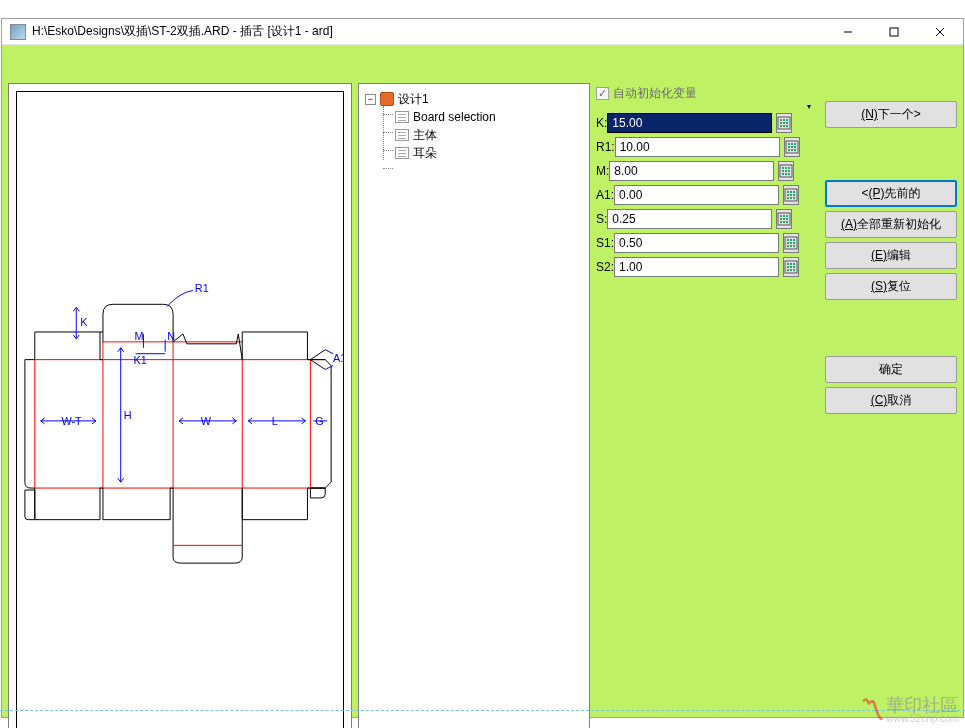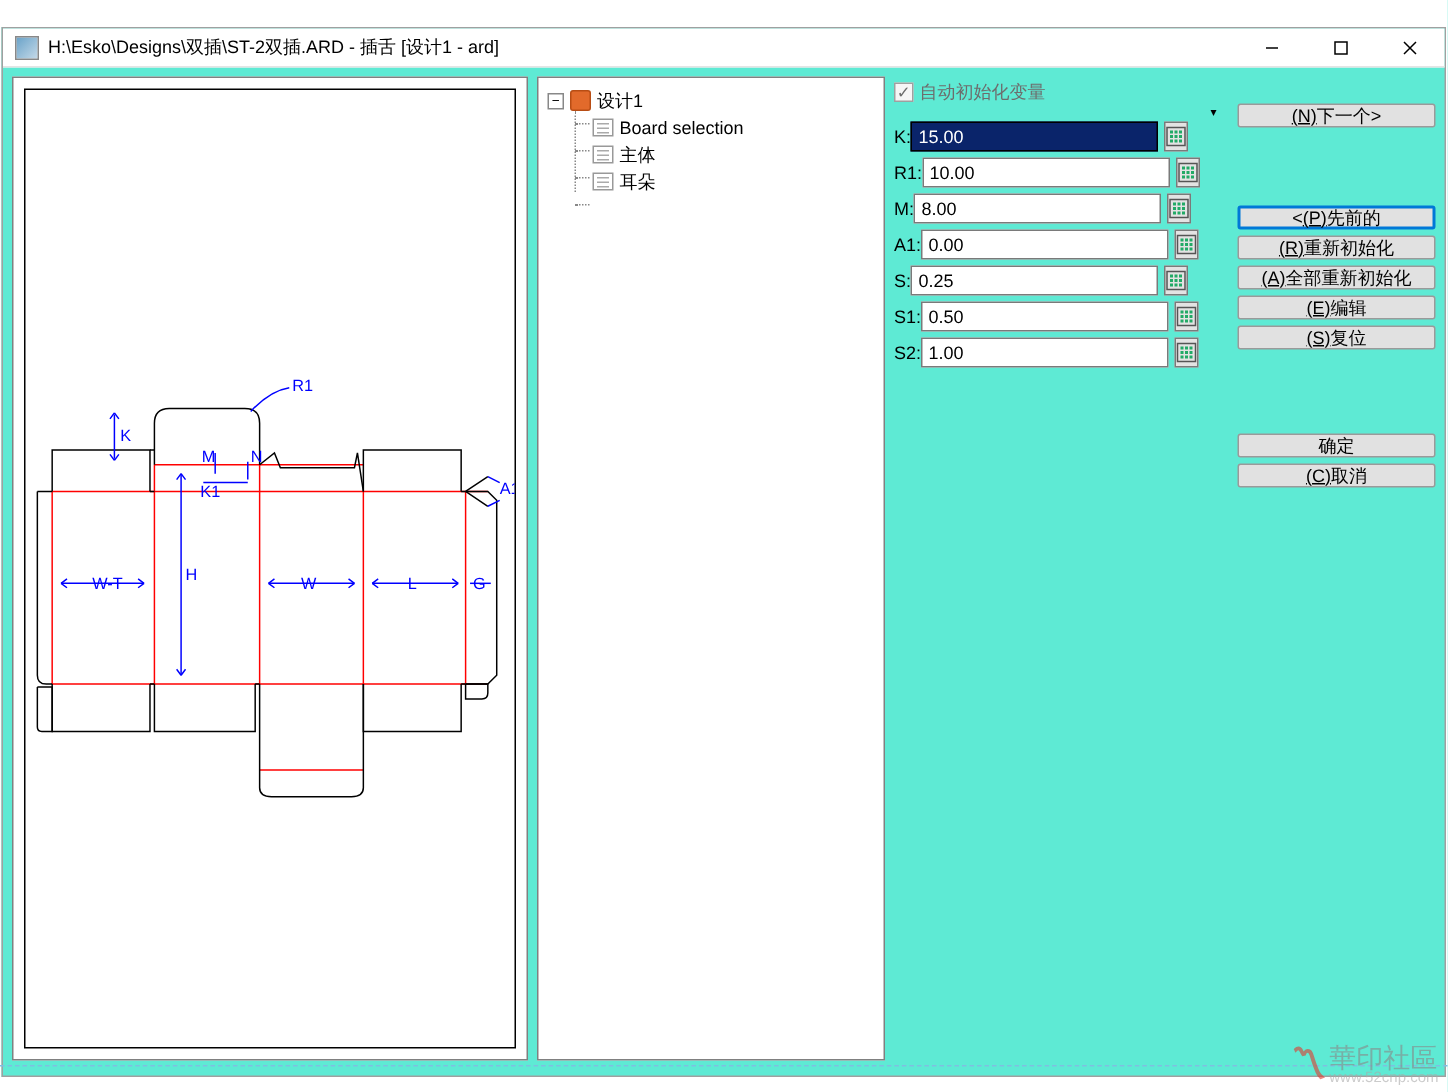--- a/index.html
+++ b/index.html
@@ -1,18 +1,18 @@
 <!DOCTYPE html>
 <html><head>
 <meta charset="utf-8">
 <style>
 * { box-sizing: border-box; margin: 0; padding: 0; font-family: "Microsoft YaHei", "Segoe UI", Tahoma, sans-serif; }
 html, body { width: 965px; height: 728px; background: #fff; overflow: hidden; }
 
-.window { position: relative; width: 963px; height: 700px; border: 1px solid #a0a0a0; margin: 18px 1px 0 1px; background: #5eead4; display: flex; flex-direction: column; }
+.window { position: relative; width: 963px; height: 700px; border: 1px solid #a0a0a0; margin: 18px 1px 0 1px; background: #bef264; display: flex; flex-direction: column; gap: 32px; }
 .backdrop-dash { position: absolute; left: 0; right: 0; top: 710px; border-top: 1px dashed #7fbfe0; }
 
 .titlebar { height: 26px; display: flex; align-items: center; background: #fff; border-bottom: 1px solid #e4e4e4; }
 .titlebar .appicon { width: 16px; height: 16px; margin: 0 6px 0 8px; background: linear-gradient(135deg,#6aa3c9,#c4d9e8); border:1px solid #888; }
 .titlebar .title { flex: 1; font-size: 12px; color: #000; }
 .winbtn { width: 46px; height: 26px; display: flex; align-items: center; justify-content: center; color: #000; font-size: 13px; }
 
 .client { flex: 1; display: flex; padding: 6px 6px 6px 6px; gap: 6px; position: relative; }
 .pane-border { border: 1px solid #808080; background: #fff; }
 
@@ -37,21 +37,21 @@
 
 .params { position: absolute; left: 0; top: 30px; width: 192px; display: flex; flex-direction: column; gap: 4px; }
 .param-row { display: flex; align-items: center; height: 20px; }
 .param-label { width: 28px; font-size: 12px; color: #000; }
 .param-input { flex: 1; height: 20px; border: 1px solid #7a7a7a; font-size: 12px; padding: 0 4px; line-height: 18px; background: #fff; color: #000; }
 .param-input.sel { background: #0a246a; color: #fff; border-color:#000; }
 .param-btn { width: 22px; height: 20px; border: 1px solid #7a7a7a; background: #e3e3e3; margin-left: 4px; display: flex; align-items: center; justify-content: center; }
 .param-btn svg { width: 14px; height: 14px; }
 
 .btncol { position: absolute; right: 0; top: 18px; width: 132px; display: flex; flex-direction: column; gap: 4px; }
-.btn { height: 16px; border: 1px solid #9a9a9a; background: #e1e1e1; font-size: 12px; color: #000; display: flex; align-items: center; justify-content: center; border-radius: 2px; }
+.btn { height: 27px; border: 1px solid #9a9a9a; background: #e1e1e1; font-size: 12px; color: #000; display: flex; align-items: center; justify-content: center; border-radius: 2px; }
 .btn.focus { border: 2px solid #0078d7; background:#e1e1e1;margin-top:48px; }
 .btncol .spacer { height: 48px; }
 
 .watermark { position: absolute; right: 6px; bottom: 4px; display: flex; align-items: center; gap: 6px; opacity: 0.6; }
 .watermark .logo { color: #e23a2e; font-size: 24px; font-weight: bold; letter-spacing: -4px; }
 .watermark .txt { display: flex; flex-direction: column; align-items: flex-start; line-height: 1; }
 .watermark .cn { font-size: 18px; color: #888; }
 .watermark .url { font-size: 10px; color: #aaa; }
 
 .u { text-decoration: underline; }
@@ -340,23 +340,20 @@
         </div>
 
       <div class="btncol">
         <div class="btn">
             <span><span class="u">(N)</span>下一个&gt;</span>
           </div>
         <div class="btn focus">
             <span>&lt;<span class="u">(P)</span>先前的</span>
           </div>
         <div class="btn">
-            <span><span class="u">(R)</span>重新初始化</span>
-          </div>
-        <div class="btn">
             <span><span class="u">(A)</span>全部重新初始化</span>
           </div>
         <div class="btn">
             <span><span class="u">(E)</span>编辑</span>
           </div>
         <div class="btn">
             <span><span class="u">(S)</span>复位</span>
           </div>
         <div class="spacer"></div>
         <div class="btn">确定</div>

